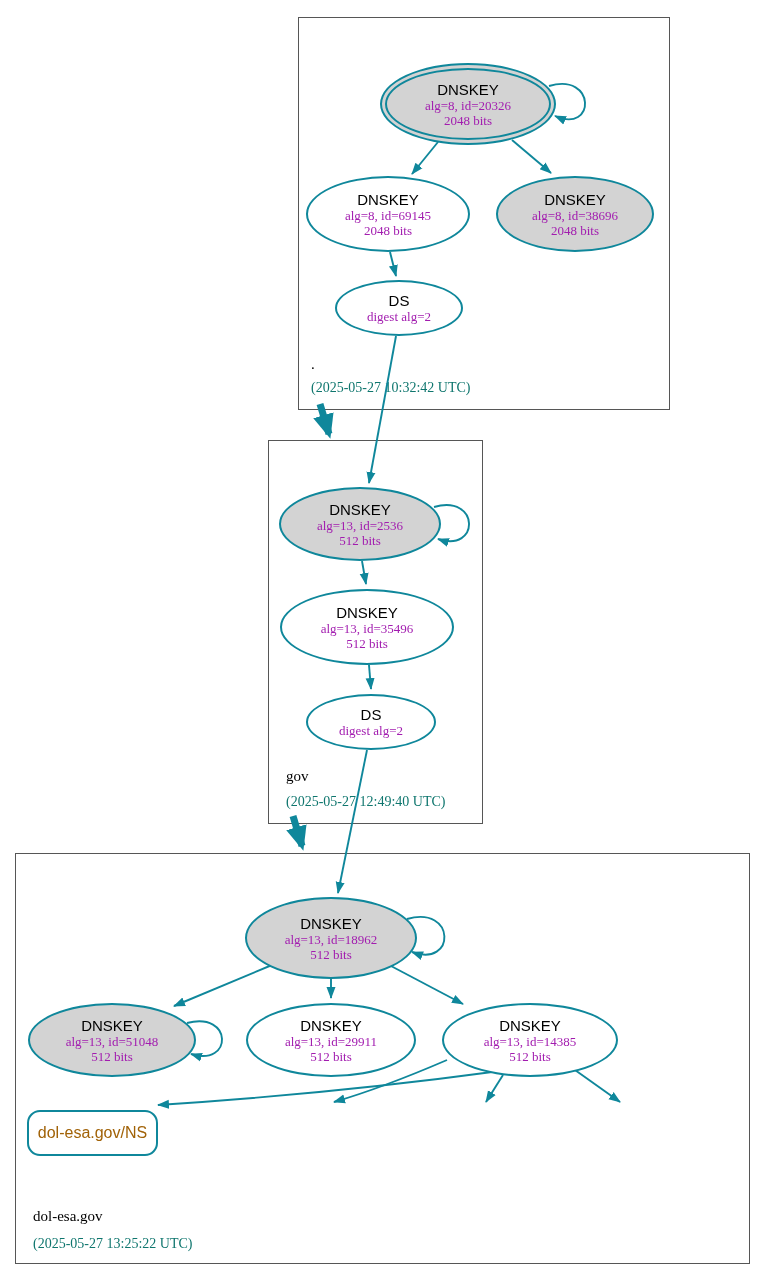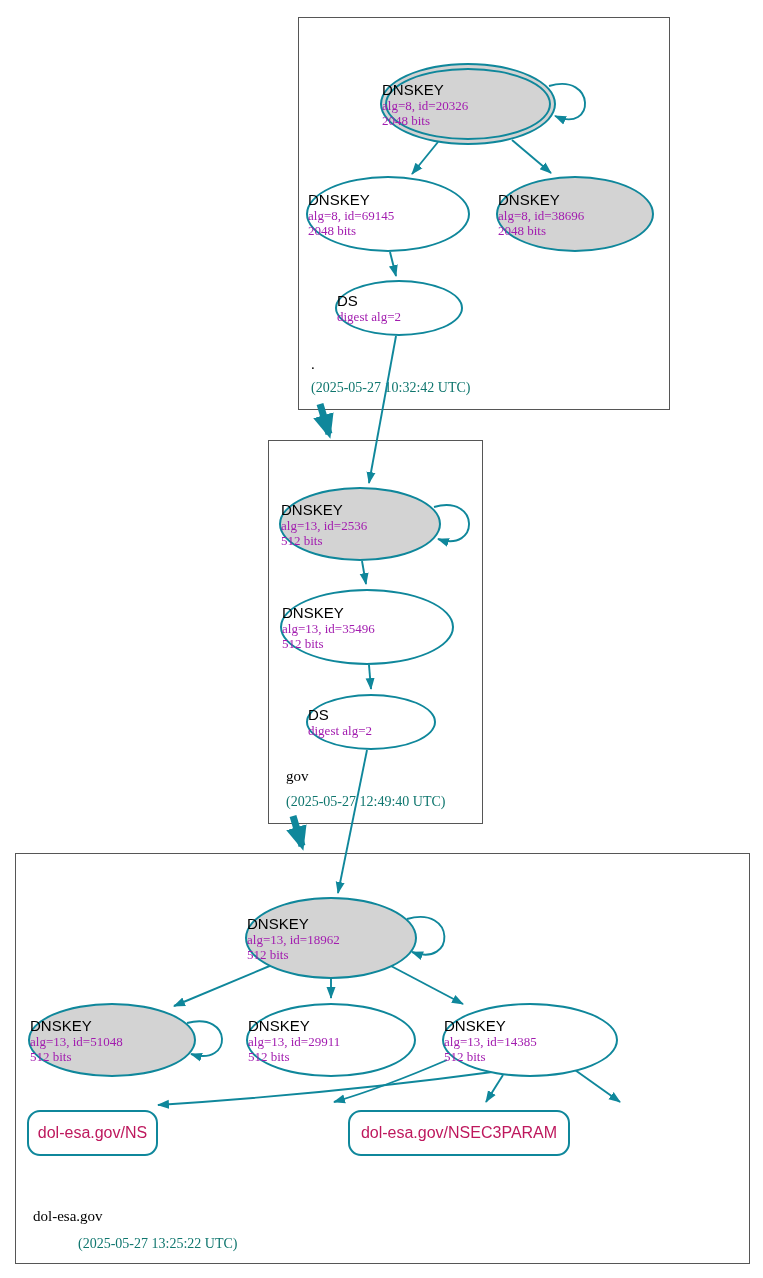--- a/index.html
+++ b/index.html
@@ -12,55 +12,55 @@
   }
   .zone-label{
     position:absolute;font-family:"Liberation Serif", serif;font-size:15px;color:#000;
   }
   .zone-ts{
     position:absolute;font-family:"Liberation Serif", serif;font-size:14px;color:#0f766e;
   }
   .edges{position:absolute;left:0;top:0;z-index:2;}
   .node{
     position:absolute;z-index:3;border:2.2px solid #0f879b;border-radius:50%;
-    background:#ffffff;display:flex;flex-direction:column;align-items:flex-start;justify-content:center;
+    background:#ffffff;display:flex;flex-direction:column;align-items:center;justify-content:center;
     box-sizing:border-box;text-align:center;
   }
   .node.gray{background:#d3d3d3;}
   .ring-inner{
     position:absolute;left:3px;top:3px;right:3px;bottom:3px;
     border:2.2px solid #0f879b;border-radius:50%;pointer-events:none;
   }
   .node-title{
     font-family:"Liberation Sans", sans-serif;font-size:15px;line-height:17px;color:#000;z-index:1;
   }
   .node-detail{
     font-family:"Liberation Serif", serif;font-size:13px;line-height:15px;color:#a21caf;z-index:1;
   }
   .rrset{
     position:absolute;z-index:3;border:2.2px solid #0f879b;border-radius:13px;background:#ffffff;
     display:flex;align-items:center;justify-content:center;box-sizing:border-box;
-    font-family:"Liberation Sans", sans-serif;font-size:16px;color:#be185d;
+    font-family:"Liberation Sans", sans-serif;font-size:16px;color:#a16207;
   }
 </style>
 </head>
 <body>
 
 <div class="canvas">
 
   <div class="zone-box" style="left:298px;top:17px;width:370px;height:391px;"></div>
   <div class="zone-box" style="left:268px;top:440px;width:213px;height:382px;"></div>
   <div class="zone-box" style="left:15px;top:853px;width:733px;height:409px;"></div>
 
   <div class="zone-label" style="left:311px;top:356px;">.</div>
   <div class="zone-ts" style="left:311px;top:380px;">(2025-05-27 10:32:42 UTC)</div>
   <div class="zone-label" style="left:286px;top:768px;text-align:center;">gov</div>
   <div class="zone-ts" style="left:286px;top:794px;">(2025-05-27 12:49:40 UTC)</div>
   <div class="zone-label" style="left:33px;top:1208px;text-align:center;">dol-esa.gov</div>
-  <div class="zone-ts" style="left:33px;top:1236px;margin-left:45px;">(2025-05-27 13:25:22 UTC)</div>
+  <div class="zone-ts" style="left:33px;top:1236px;">(2025-05-27 13:25:22 UTC)</div>
 
   <svg class="edges" width="763" height="1278" viewBox="0 0 763 1278">
     <defs>
       <marker id="arr" viewBox="0 0 13 13" refX="11" refY="6.5" markerWidth="13" markerHeight="13" orient="auto" markerUnits="userSpaceOnUse">
         <path d="M0,2 L12,6.5 L0,11 z" fill="#0f879b"></path>
       </marker>
       <marker id="arrbig" viewBox="0 0 16 16" refX="12" refY="8" markerWidth="26" markerHeight="26" orient="auto" markerUnits="userSpaceOnUse">
         <path d="M0,1.5 L15,8 L0,14.5 z" fill="#0f879b"></path>
       </marker>
     </defs>
@@ -147,17 +147,14 @@
   </div>
   <div class="node" style="left:442px;top:1003px;width:176px;height:74px;">
     <div class="node-title">DNSKEY</div>
     <div class="node-detail">alg=13, id=14385</div>
     <div class="node-detail">512 bits</div>
   </div>
 
   <div class="rrset" style="left:27px;top:1110px;width:131px;height:46px;">
     <span>dol-esa.gov/NS</span>
   </div>
-  <div class="rrset" style="left:348px;top:1110px;width:222px;height:46px;">
-    <span>dol-esa.gov/NSEC3PARAM</span>
-  </div>
 
 </div>
 
 </body></html>

